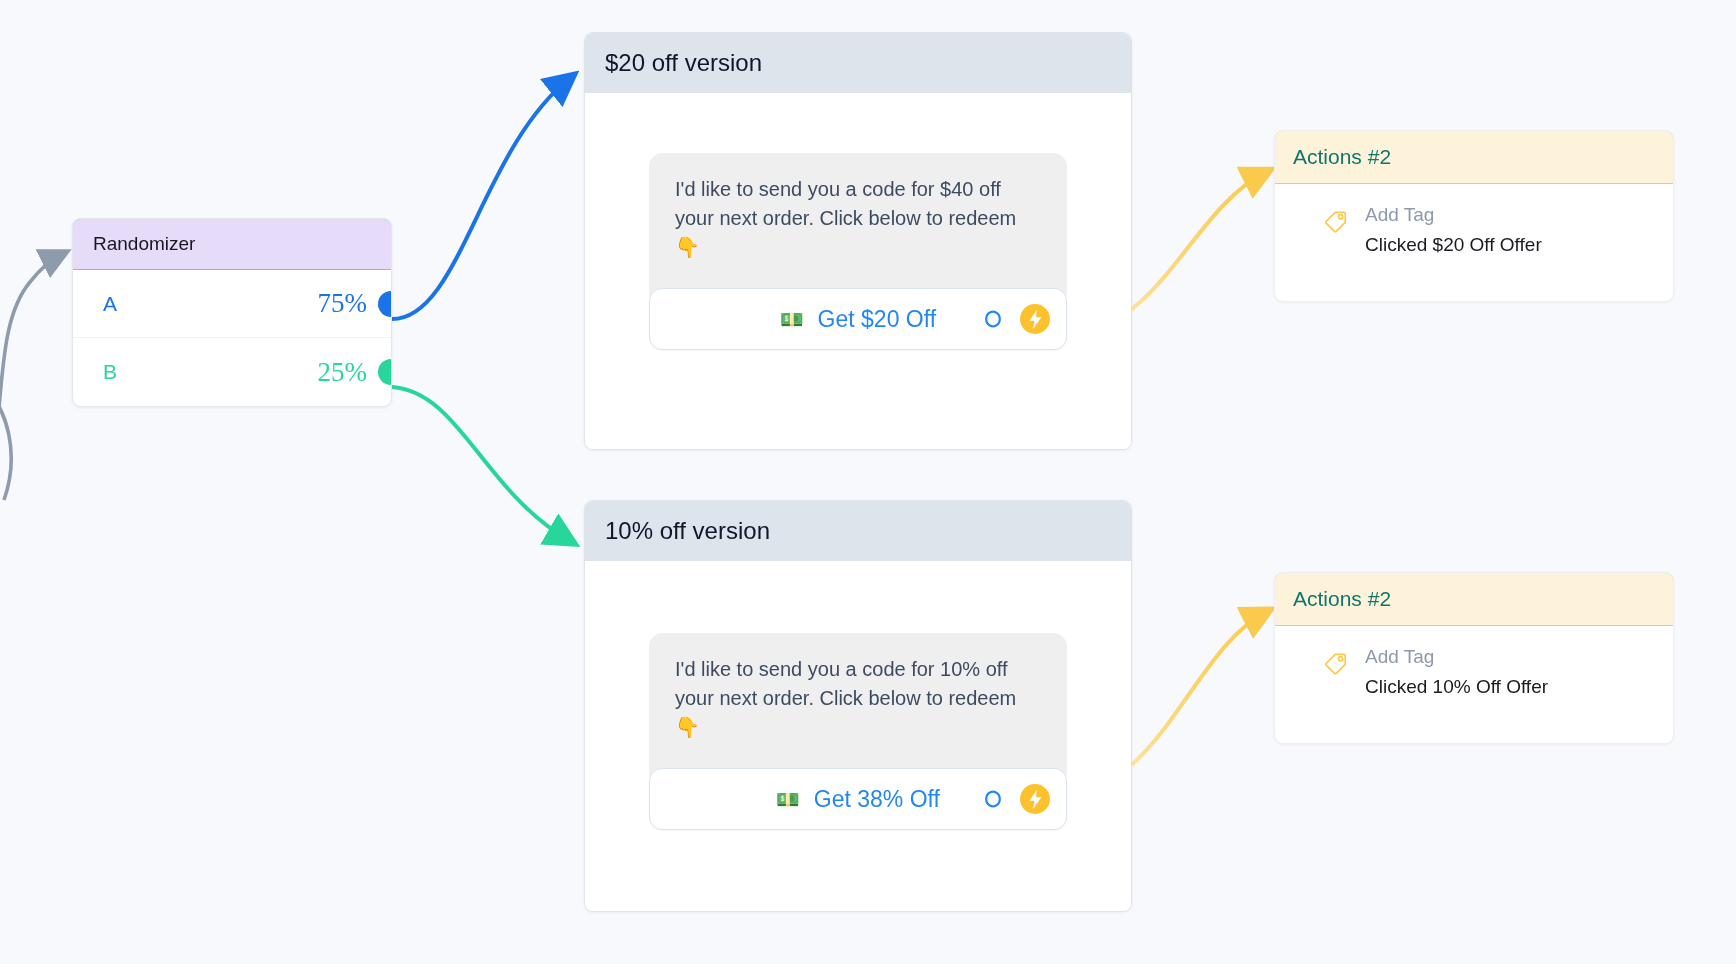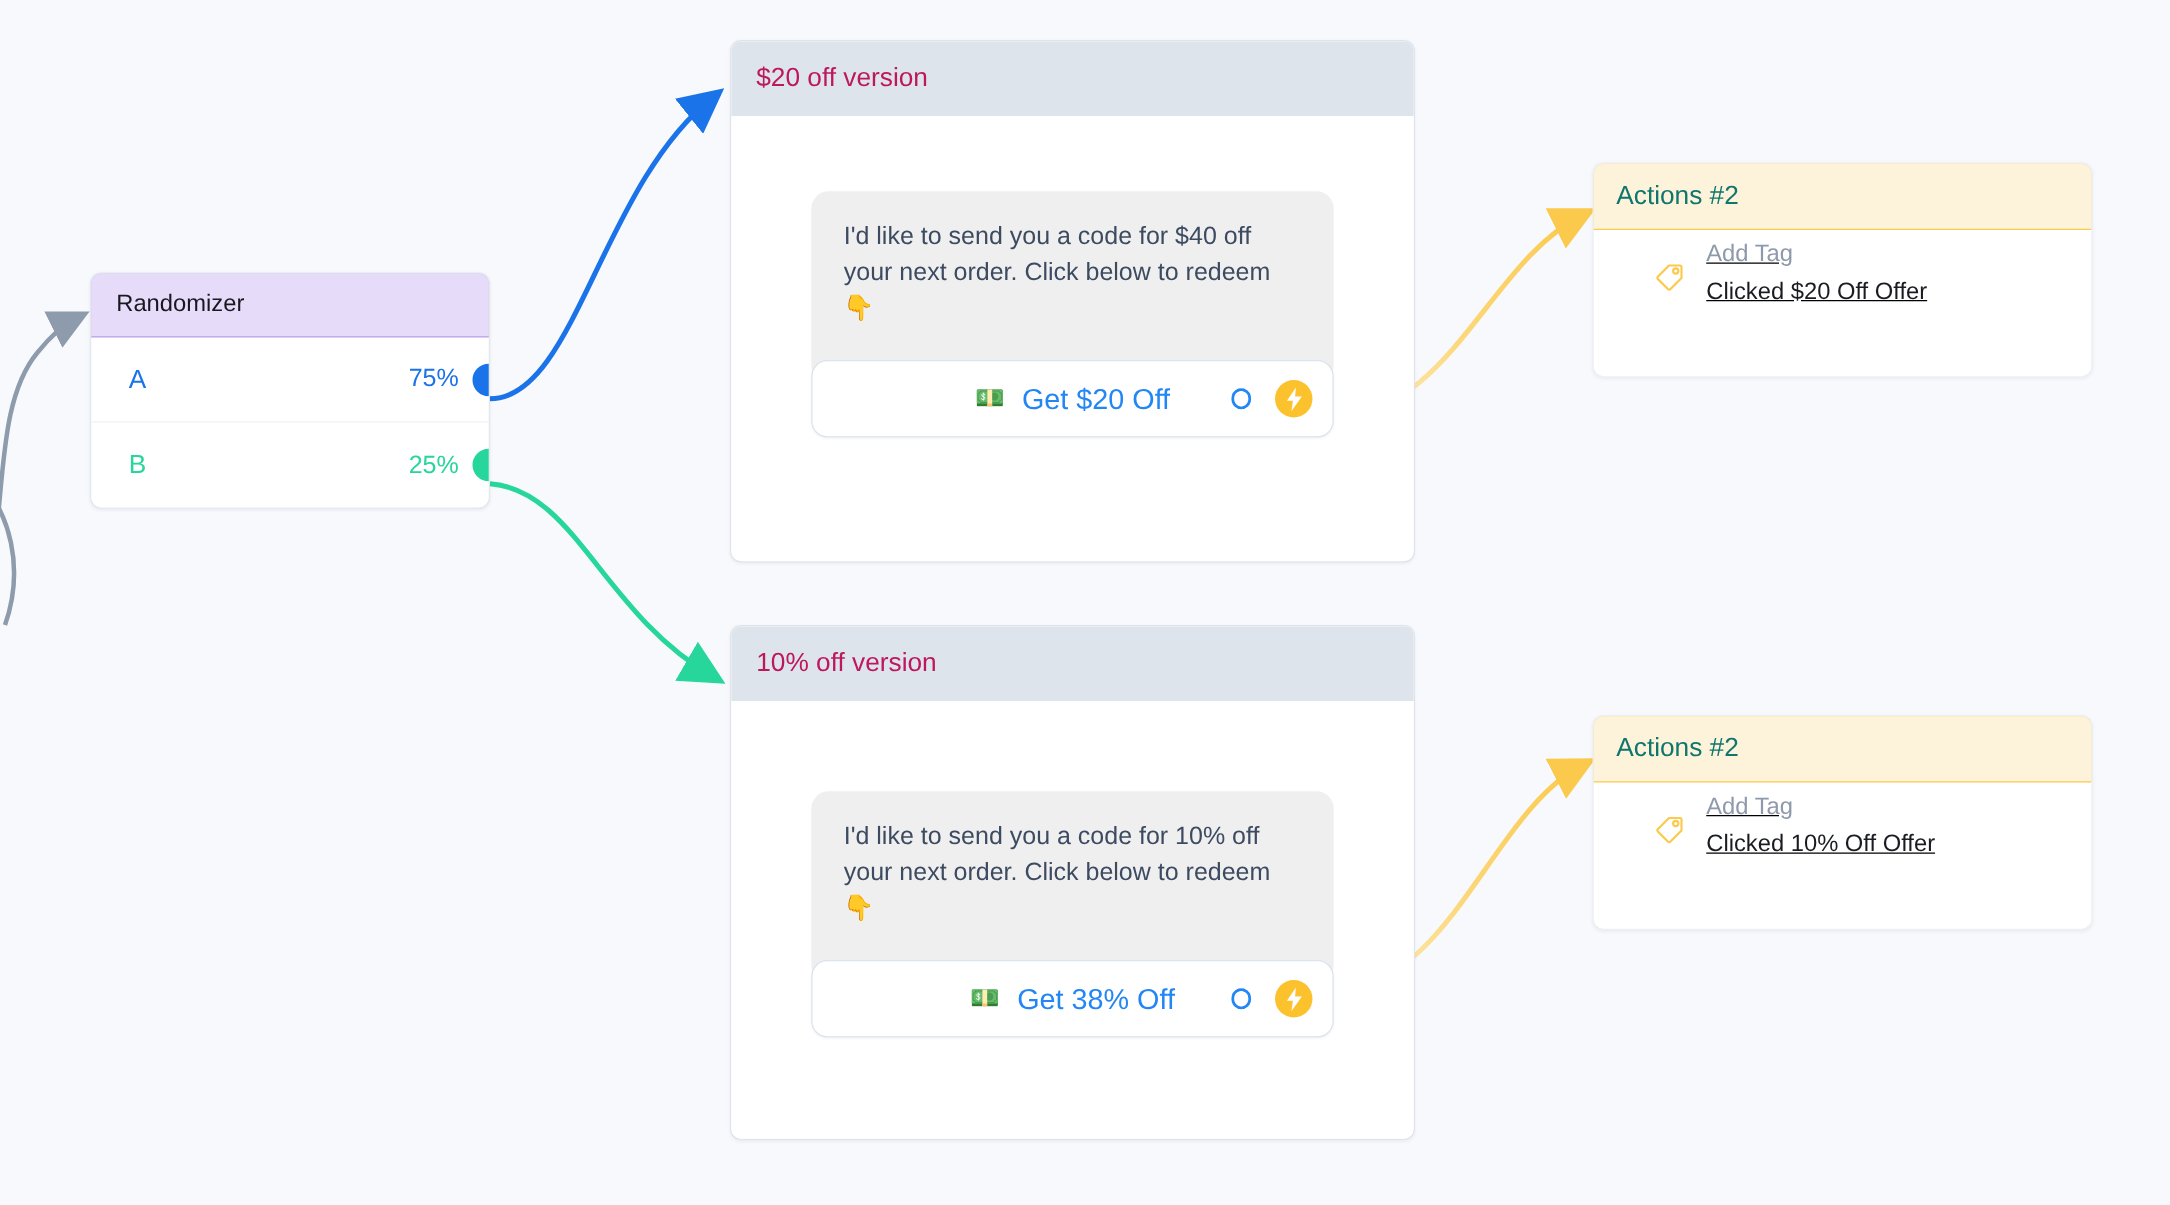--- a/index.html
+++ b/index.html
@@ -68,21 +68,21 @@
     align-items: center;
     justify-content: space-between;
     padding: 0 24px 0 30px;
     font-size: 21px;
     border-bottom: 1px solid #eef1f6;
     position: relative;
   }
   .rand-row:last-child { border-bottom: none; }
   .rand-row.variant-a { color: #1a73e8; }
   .rand-row.variant-b { color: #27d69a; }
-  .rand-pct { font-size: 20px; }
+  .rand-pct { font-size: 27px; font-family: Liberation Serif, serif; }
 
   .port {
     position: absolute;
     width: 26px;
     height: 26px;
     border-radius: 50%;
     right: -13px;
     top: 50%;
     transform: translateY(-50%);
     z-index: 5;
@@ -99,22 +99,22 @@
   }
   .msgcard.top    { left: 584px; top: 32px;  height: 418px; }
   .msgcard.bottom { left: 584px; top: 500px; height: 412px; }
 
   .msgcard-header {
     background: #dde4ec;
     height: 60px;
     display: flex;
     align-items: center;
     padding: 0 20px;
-    font-size: 21px;
-    color: #be185d;
+    font-size: 24px;
+    color: #0f172a;
     border-radius: 8px 8px 0 0;
   }
   .msgcard-body {
     background: #ffffff;
     height: calc(100% - 60px);
     padding: 60px 64px 0 64px;
   }
   .msgcard.bottom .msgcard-body { padding-top: 72px; }
 
   .bubble {
@@ -179,23 +179,22 @@
     margin: -1px -1px 0 -1px;
     border-radius: 9px 9px 0 0;
     height: 54px;
     display: flex;
     align-items: center;
     padding: 0 18px;
     font-size: 21px;
     color: #0f766e;
   }
   .actioncard-body {
-    padding: 8px 24px 0 52px;
+    padding: 19px 24px 0 52px;
     position: relative;
-    text-decoration: underline;
   }
   .tag-icon {
     position: absolute;
     left: 48px;
     top: 24px;
   }
   .tag-icon svg { display: block; }
   .action-label {
     margin-left: 38px;
     font-size: 19px;

